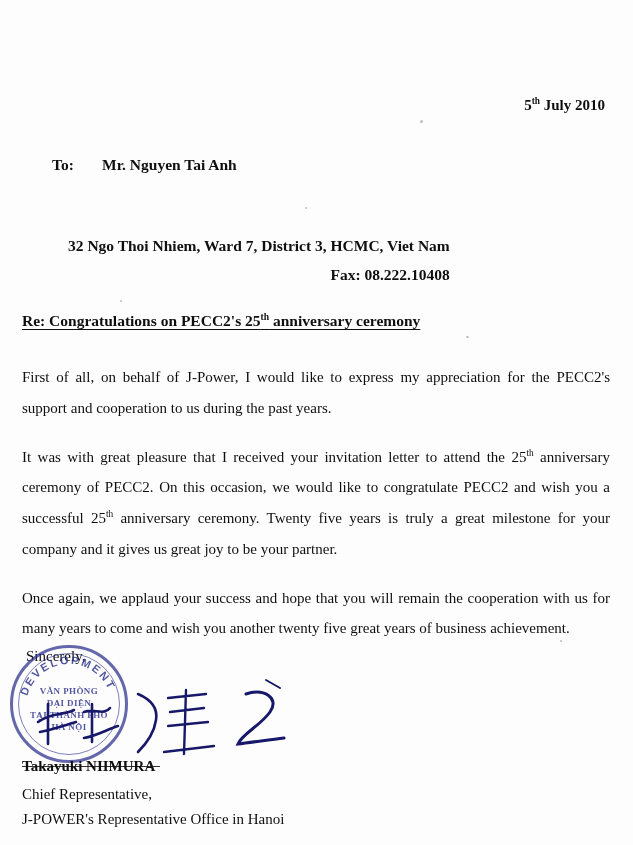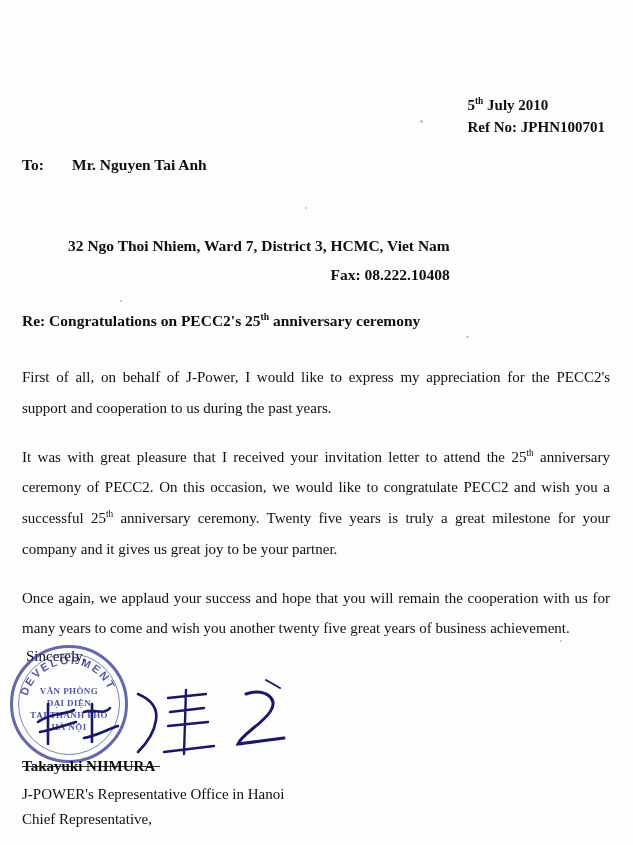--- a/index.html
+++ b/index.html
@@ -21,20 +21,21 @@
   .scan {
     position: absolute;
     inset: 0;
     filter: contrast(1.02);
   }
   
   .header {
     position: absolute;
     right: 28px;
     top: 95px;
+    text-align: right;
     font-size: 15px;
     line-height: 1.45;
     font-weight: 700;
   }
   .header .line {
     white-space: nowrap;
   }
   sup {
     font-size: 0.62em;
     vertical-align: super;
@@ -44,20 +45,21 @@
   .to-block {
     position: absolute;
     left: 22px;
     top: 150px;
     font-size: 15.5px;
     font-weight: 700;
     line-height: 1.9;
   }
   .to-row {
     display: flex;
+    margin-left: 30px;
   }
   .to-label {
     width: 50px;
     flex: 0 0 50px;
   }
   .addr-block {
     position: absolute;
     left: 68px;
     top: 232px;
     font-size: 15.5px;
@@ -65,20 +67,21 @@
     line-height: 1.85;
     text-align: right;
   }
   
   .subject {
     position: absolute;
     left: 22px;
     top: 312px;
     font-size: 15.5px;
     font-weight: 700;
+    text-decoration: underline;
     text-underline-offset: 3px;
   }
   
   .body {
     position: absolute;
     left: 22px;
     top: 362px;
     width: 588px;
     font-size: 15px;
     line-height: 2.05;
@@ -182,21 +185,20 @@
   }
 </style>
 </head>
 <body>
 
 <div id="page">
   <div class="scan">
 
     <div class="header">
       <div class="line"><span>5</span><sup>th</sup><span> July 2010</span></div>
-      <div class="line">Ref No: JPHN100701</div>
     </div>
 
     <div class="to-block">
       <div class="to-row">
         <span class="to-label">To:</span>
         <span>Mr. Nguyen Tai Anh</span>
       </div>
       <div class="to-row">
         <span class="to-label"></span>
       </div>
@@ -246,22 +248,22 @@
         <path d="M150 38 L188 34 M152 52 L186 48 M150 66 L190 62 M168 30 L166 94 M146 92 L196 86" stroke-width="2.4"></path>
         <path d="M228 34 C246 28, 262 38, 252 52 C242 66, 224 74, 220 84 C234 82, 252 80, 266 78" stroke-width="3"></path>
         <path d="M248 20 L262 28" stroke-width="2"></path>
       </svg>
     </div>
 
     <div class="sig-name">Takayuki NIIMURA</div>
     <div class="strike" style="left:22px; top:766px; width:138px;"></div>
 
     <div class="sig-title">
+      <div>Chief Representative,</div>
       <div>J-POWER's Representative Office in Hanoi</div>
-      <div>Chief Representative,</div>
     </div>
 
     <div class="speck" style="left:420px; top:120px; width:3px; height:3px;"></div>
     <div class="speck" style="left:466px; top:336px; width:3px; height:2px;"></div>
     <div class="speck" style="left:305px; top:207px; width:2px; height:2px;"></div>
     <div class="speck" style="left:120px; top:300px; width:2px; height:2px;"></div>
     <div class="speck" style="left:560px; top:640px; width:2px; height:2px;"></div>
   </div>
 </div>
 

